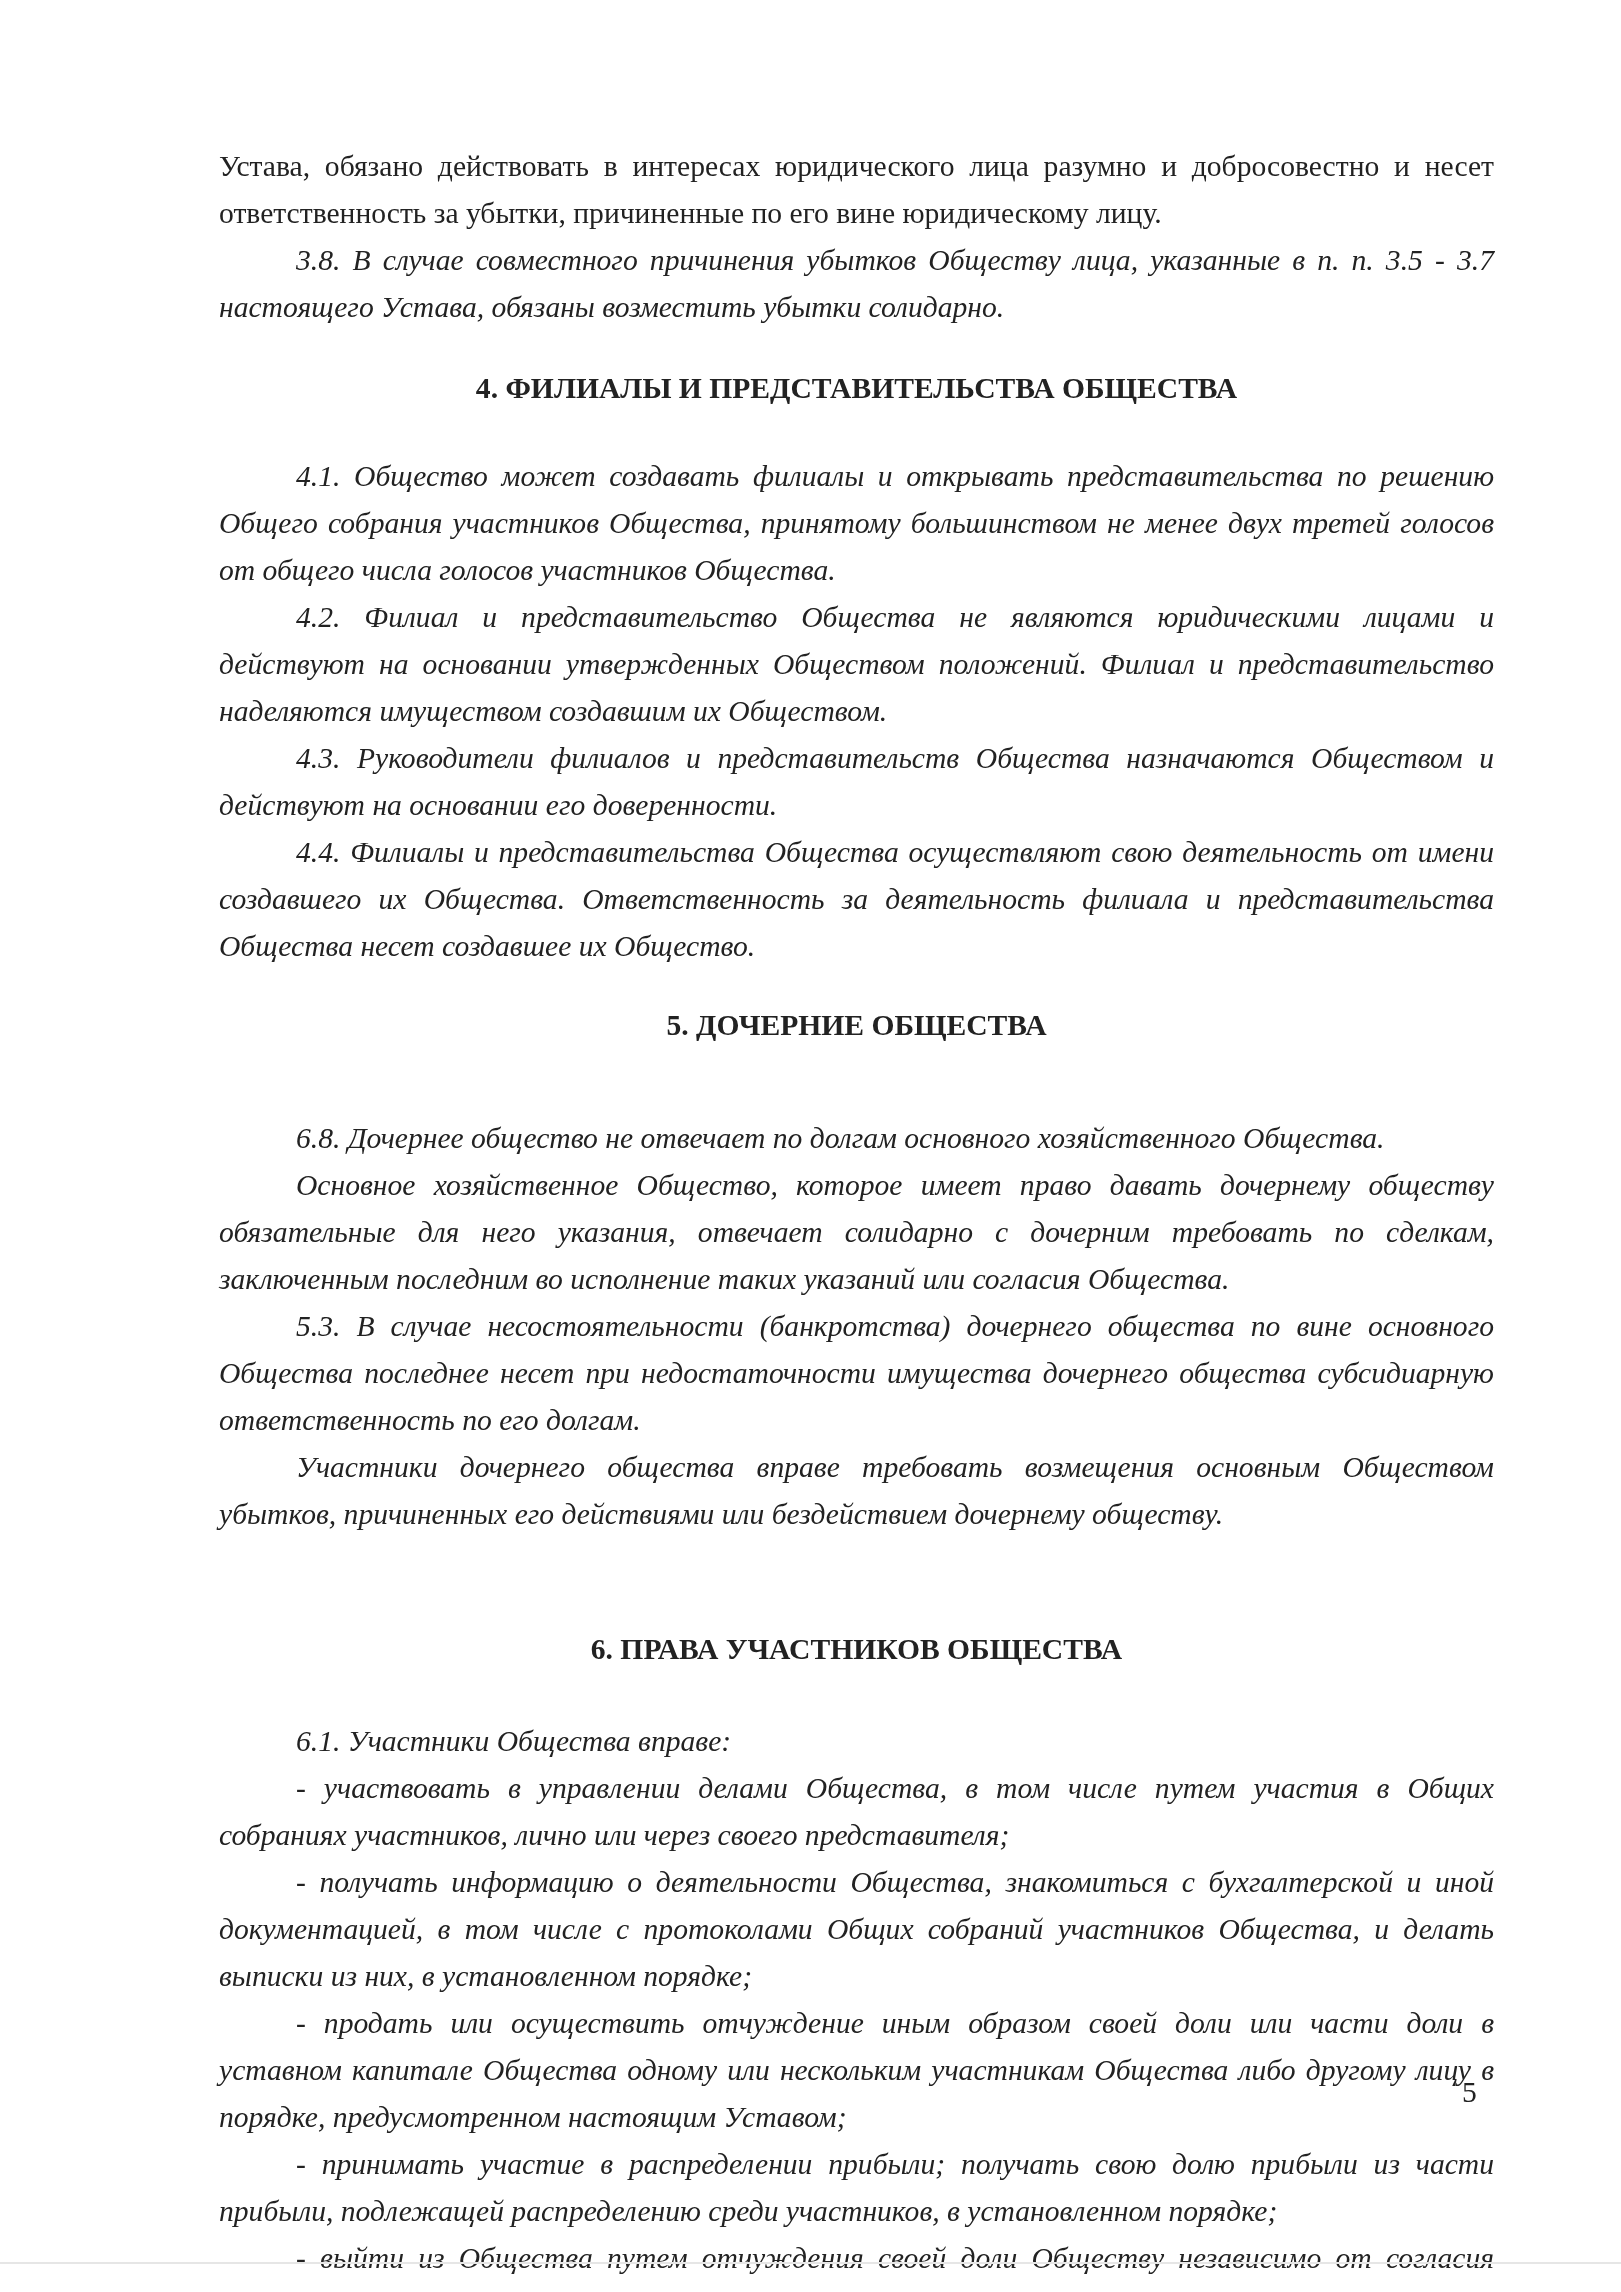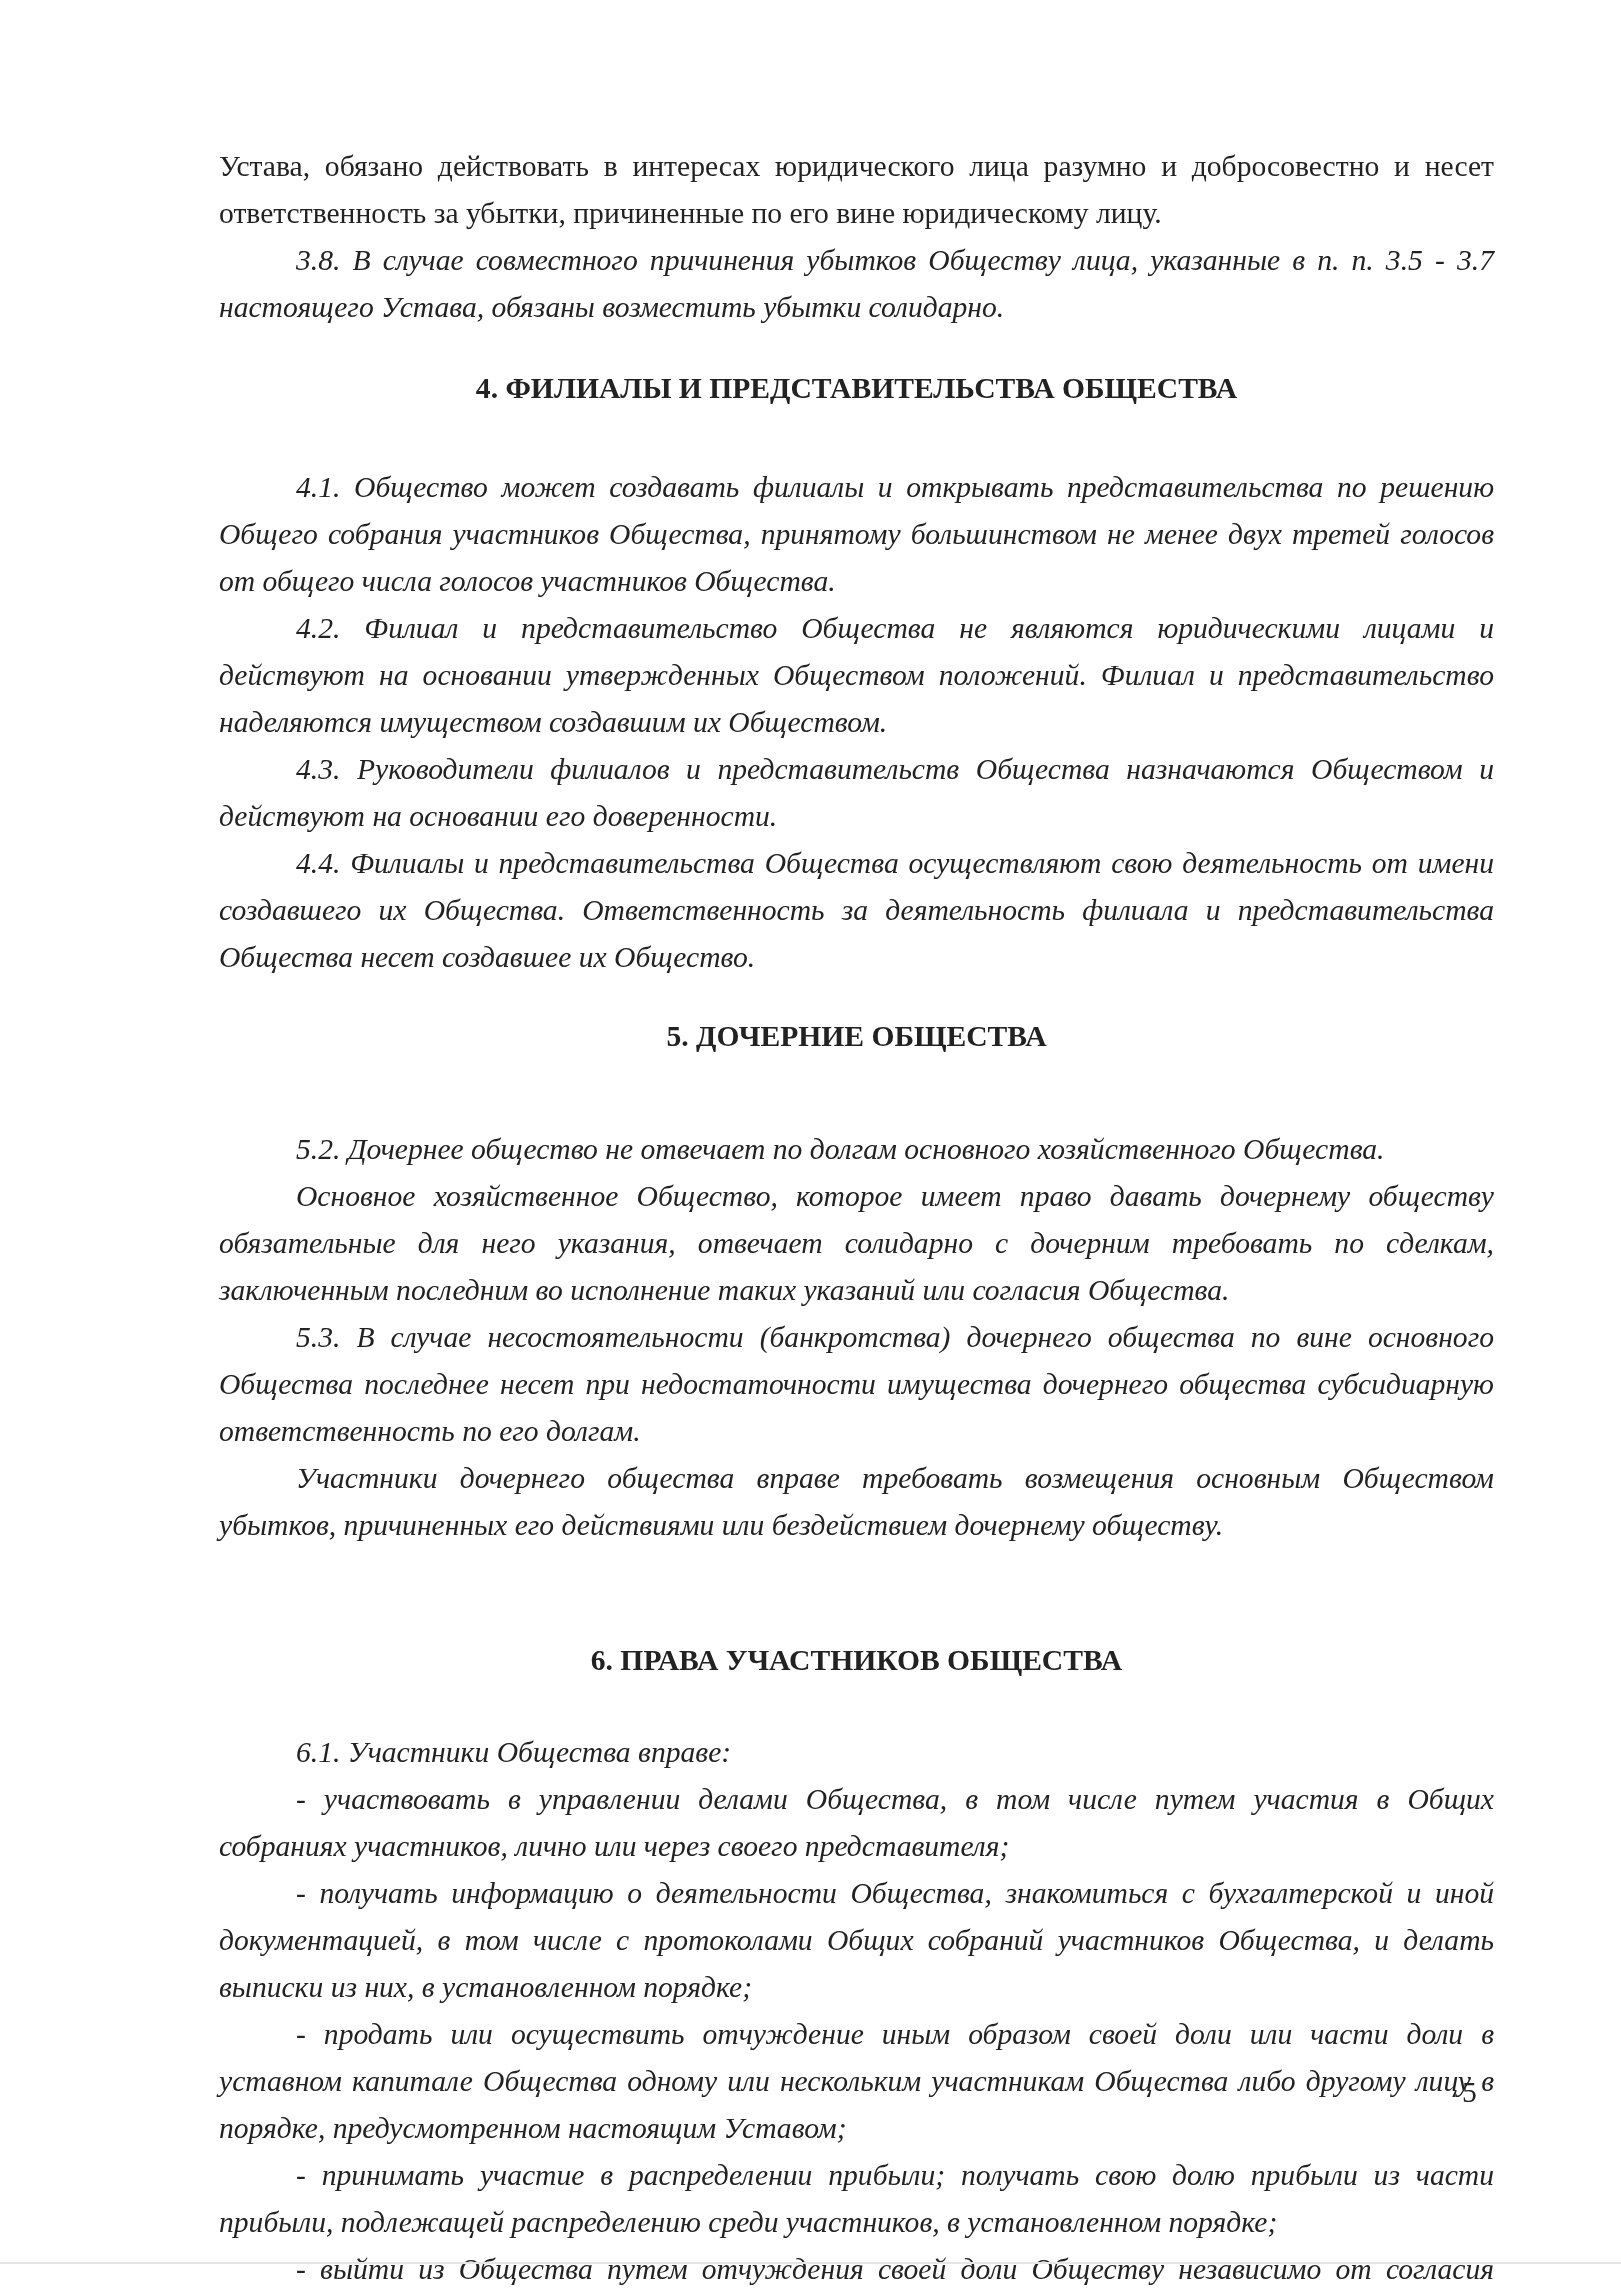--- a/index.html
+++ b/index.html
@@ -10,21 +10,21 @@
   .page {
     position: absolute; left: 219px; top: 143px; width: 1275px;
     font-size: 29.6px; line-height: 47px;
   }
   p { margin: 0; text-align: justify; }
   p.ind { text-indent: 77px; font-style: italic; }
   h2 {
     margin: 0; text-align: center; font-size: 29.6px; font-weight: bold;
     line-height: 47px;
   }
-  .h4 { margin-top: 34px; margin-bottom: 52px; text-align: center; }
+  .h4 { margin-top: 34px; margin-bottom: 41px; text-align: center; }
   .h5 { margin-top: 32px; margin-bottom: 66px; }
   .h6 { margin-top: 88px; margin-bottom: 45px; }
   .pagenum {
     position: absolute; left: 1462px; top: 2076px; font-size: 29.6px;
   }
   .edge { position: absolute; left: 0; right: 0; top: 2262px; height: 1.8px; background: #e6e6e6; }
 </style>
 </head>
 <body>
 
@@ -32,21 +32,21 @@
   <p class="">Устава, обязано действовать в интересах юридического лица разумно и добросовестно и несет ответственность за убытки, причиненные по его вине юридическому лицу.</p>
   <p class="ind">3.8. В случае совместного причинения убытков Обществу лица, указанные в п. п. 3.5 - 3.7 настоящего Устава, обязаны возместить убытки солидарно.</p>
 
   <h2 class="h4">4. ФИЛИАЛЫ И ПРЕДСТАВИТЕЛЬСТВА ОБЩЕСТВА</h2>
   <p class="ind">4.1. Общество может создавать филиалы и открывать представительства по решению Общего собрания участников Общества, принятому большинством не менее двух третей голосов от общего числа голосов участников Общества.</p>
   <p class="ind">4.2. Филиал и представительство Общества не являются юридическими лицами и действуют на основании утвержденных Обществом положений. Филиал и представительство наделяются имуществом создавшим их Обществом.</p>
   <p class="ind">4.3. Руководители филиалов и представительств Общества назначаются Обществом и действуют на основании его доверенности.</p>
   <p class="ind">4.4. Филиалы и представительства Общества осуществляют свою деятельность от имени создавшего их Общества. Ответственность за деятельность филиала и представительства Общества несет создавшее их Общество.</p>
 
   <h2 class="h5">5. ДОЧЕРНИЕ ОБЩЕСТВА</h2>
-  <p class="ind">5.2. Дочернее общество не отвечает по долгам основного хозяйственного Общества.</p>
+  <p class="ind">6.8. Дочернее общество не отвечает по долгам основного хозяйственного Общества.</p>
   <p class="ind">Основное хозяйственное Общество, которое имеет право давать дочернему обществу обязательные для него указания, отвечает солидарно с дочерним требовать по сделкам, заключенным последним во исполнение таких указаний или согласия Общества.</p>
   <p class="ind">5.3. В случае несостоятельности (банкротства) дочернего общества по вине основного Общества последнее несет при недостаточности имущества дочернего общества субсидиарную ответственность по его долгам.</p>
   <p class="ind">Участники дочернего общества вправе требовать возмещения основным Обществом убытков, причиненных его действиями или бездействием дочернему обществу.</p>
 
   <h2 class="h6">6. ПРАВА УЧАСТНИКОВ ОБЩЕСТВА</h2>
   <p class="ind">6.1. Участники Общества вправе:</p>
   <p class="ind">- участвовать в управлении делами Общества, в том числе путем участия в Общих собраниях участников, лично или через своего представителя;</p>
   <p class="ind">- получать информацию о деятельности Общества, знакомиться с бухгалтерской и иной документацией, в том числе с протоколами Общих собраний участников Общества, и делать выписки из них, в установленном порядке;</p>
   <p class="ind">- продать или осуществить отчуждение иным образом своей доли или части доли в уставном капитале Общества одному или нескольким участникам Общества либо другому лицу в порядке, предусмотренном настоящим Уставом;</p>
   <p class="ind">- принимать участие в распределении прибыли; получать свою долю прибыли из части прибыли, подлежащей распределению среди участников, в установленном порядке;</p>

